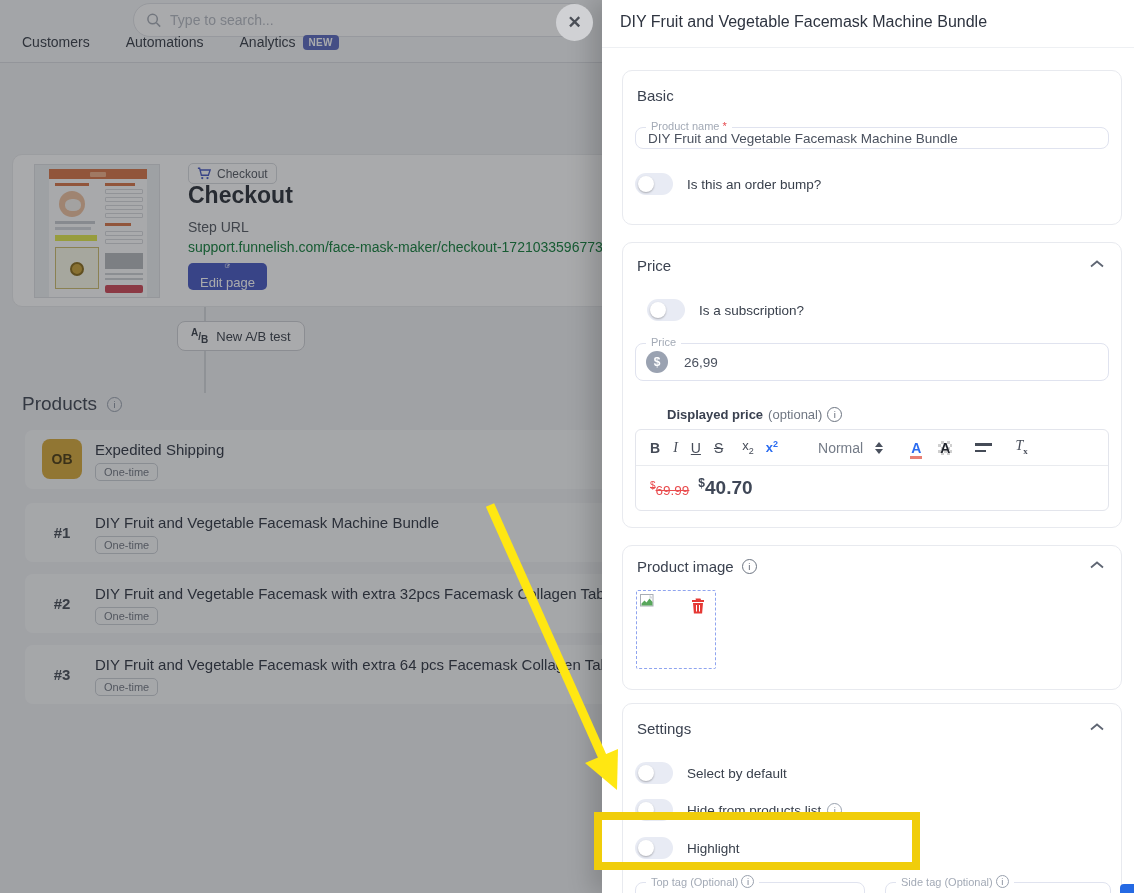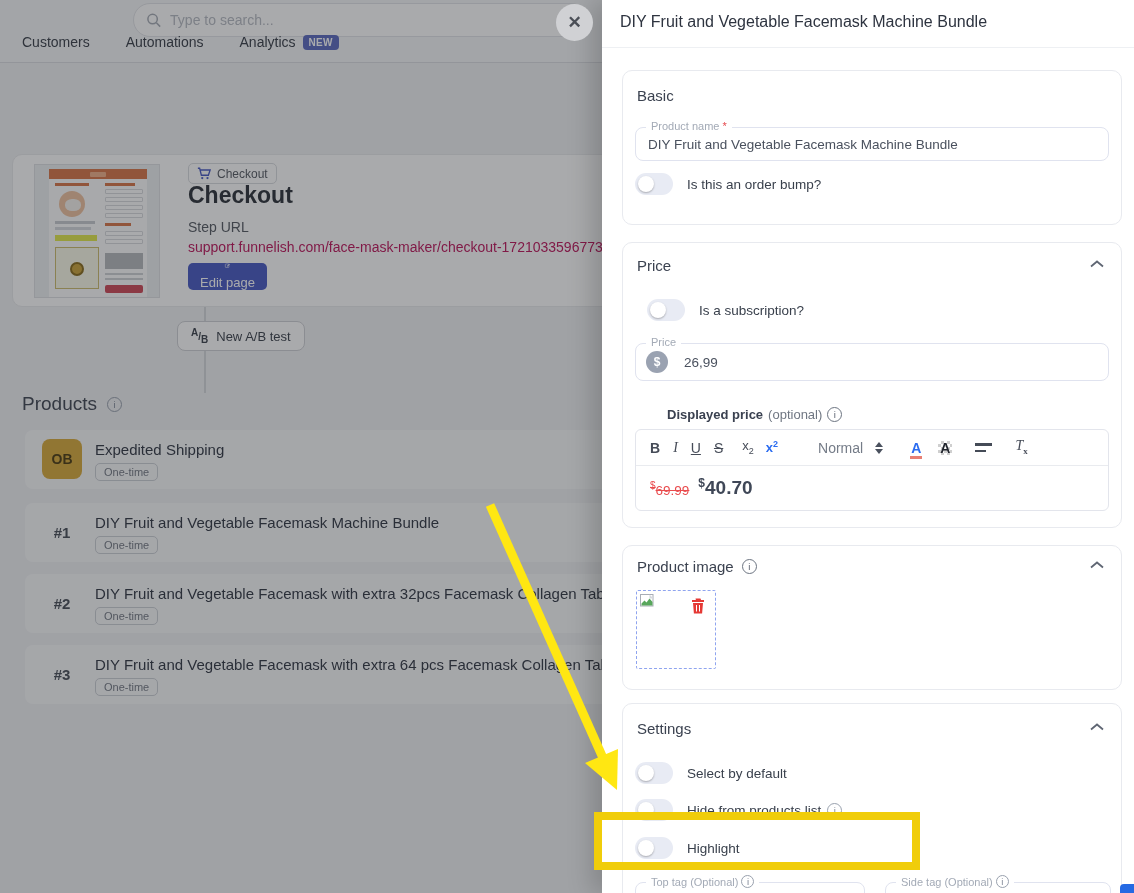--- a/index.html
+++ b/index.html
@@ -37,21 +37,21 @@
   .thumb .rh1 { position:absolute; left:56px; top:14px; width:30px; height:3px; background:#d8764a; }
   .thumb .fld { position:absolute; left:56px; width:38px; height:5px; border:1px solid #d8dade; border-radius:1px; background:#fff; }
   .thumb .rh2 { position:absolute; left:56px; top:54px; width:26px; height:3px; background:#d8764a; }
   .thumb .paybox { position:absolute; left:56px; top:84px; width:38px; height:16px; background:#b7babd; }
   .thumb .rl { position:absolute; left:56px; width:38px; height:2px; background:#cfd2d6; }
   .thumb .cta { position:absolute; left:56px; top:116px; width:38px; height:8px; background:#cf4a58; border-radius:2px; }
   .type-badge { position:absolute; left:175px; top:8px; height:21px; display:inline-flex; align-items:center; gap:6px;
     border:1px solid #d9dbdf; border-radius:5px; background:#fff; padding:0 8px; font-size:12px; color:#565b63; }
   .step-title { position:absolute; left:175px; top:27px; font-size:23px; font-weight:700; color:#2e333a; }
   .step-url-label { position:absolute; left:175px; top:64px; font-size:14px; color:#565b63; }
-  .step-url { position:absolute; left:175px; top:84px; font-size:14px; color:#be185d; white-space:nowrap; cursor:pointer; }
+  .step-url { position:absolute; left:175px; top:84px; font-size:14px; color:#15803d; white-space:nowrap; cursor:pointer; }
   .edit-btn { position:absolute; left:175px; top:108px; height:27px; display:inline-flex; align-items:center; gap:7px;
     background:#4a5bc4; color:#fff; font-size:13px; border:none; border-radius:5px; padding:0 12px; cursor:pointer;flex-direction:column; }
   .connector { position:absolute; left:204px; top:307px; width:2px; height:86px; background:#d6d8db; }
   .ab-btn { position:absolute; left:177px; top:321px; height:30px; display:inline-flex; align-items:center; gap:8px;
     background:#fff; border:1px solid #cfd1d5; border-radius:8px; padding:0 13px; font-size:13px; color:#3d434d; cursor:pointer; }
   .ab-glyph { font-size:10px; font-weight:bold; color:#3d434d; line-height:1; }
   .ab-glyph .a { vertical-align:4px; }
   .ab-glyph .b { vertical-align:-3px; }
 
   .products-heading { position:absolute; left:22px; top:393px; font-size:19px; color:#424854; display:flex; align-items:center; gap:10px; }
@@ -254,21 +254,21 @@
 <button class="close-btn">
     <span>✕</span>
   </button>
 
 <div class="drawer">
   <div class="drawer-title">DIY Fruit and Vegetable Facemask Machine Bundle</div>
   <div class="drawer-divider"></div>
 
   <div class="card card-basic">
     <div class="card-heading" style="top:16px">Basic</div>
-    <div class="ofield" style="left:12px; top:56px; width:474px; height:34px;">
+    <div class="ofield" style="left:12px; top:56px; width:474px; height:22px;">
       <span class="flabel">
         <span>Product name</span>
         <span class="req">*</span>
       </span>
       <input value="DIY Fruit and Vegetable Facemask Machine Bundle" style="">
     </div>
     <div class="toggle-row" style="left:12px; top:102px;">
       <span class="toggle">
           <span class="knob"></span>
         </span>

